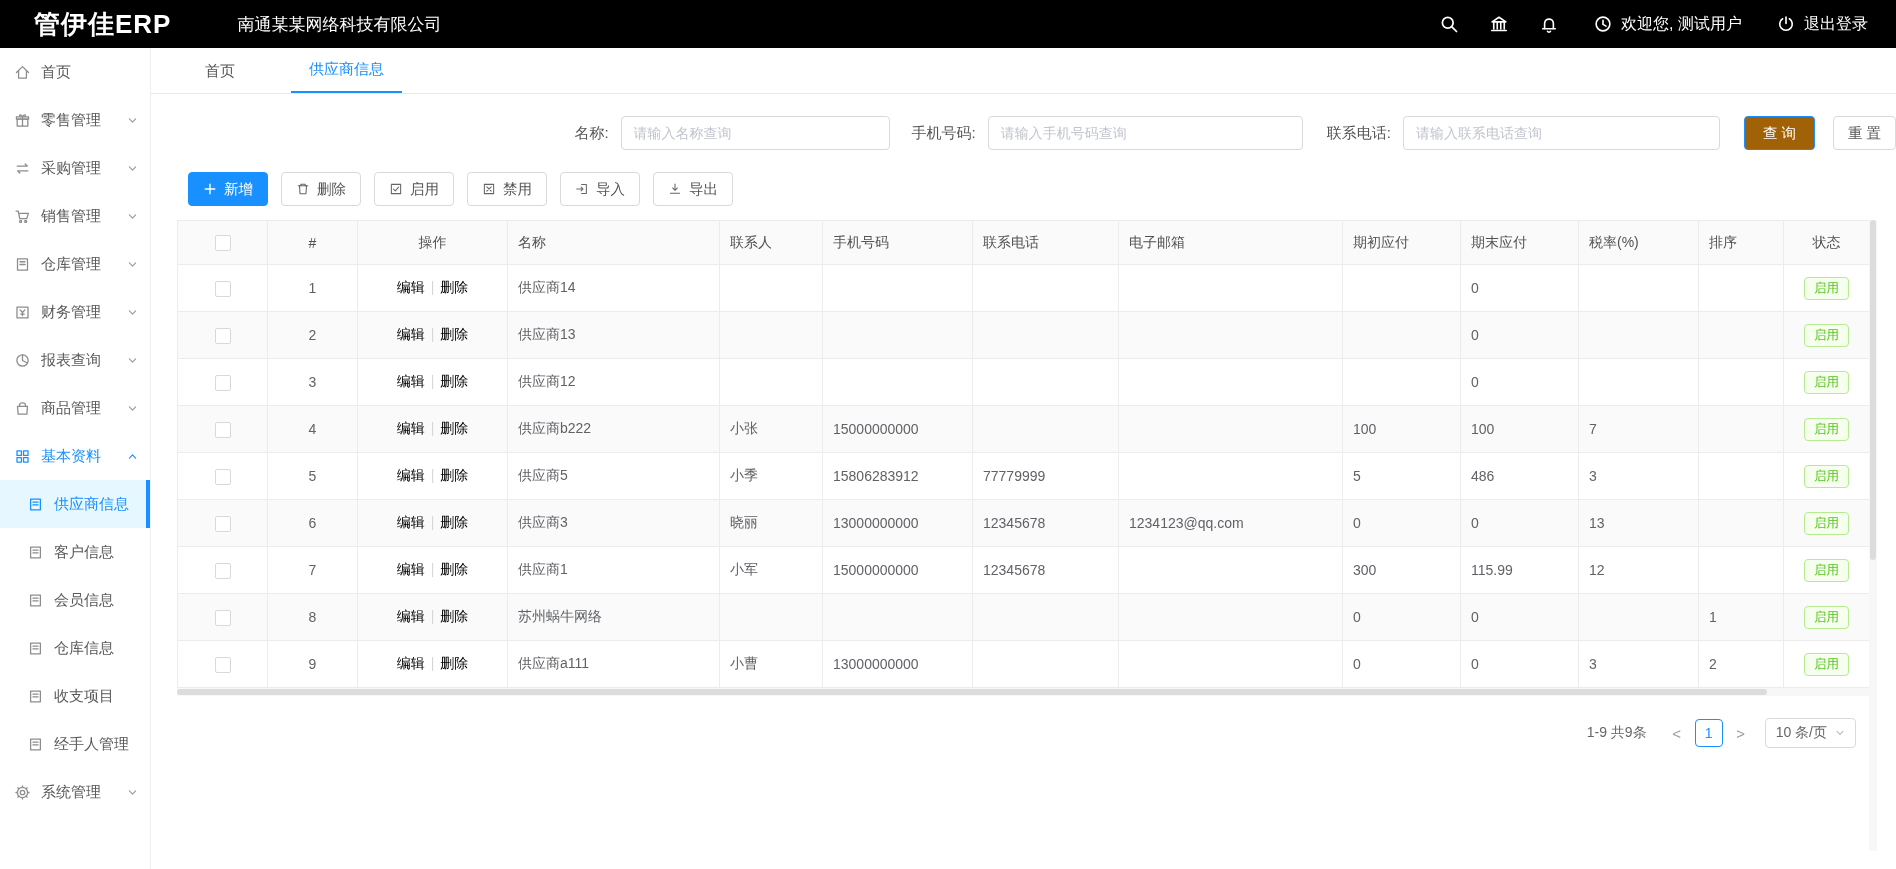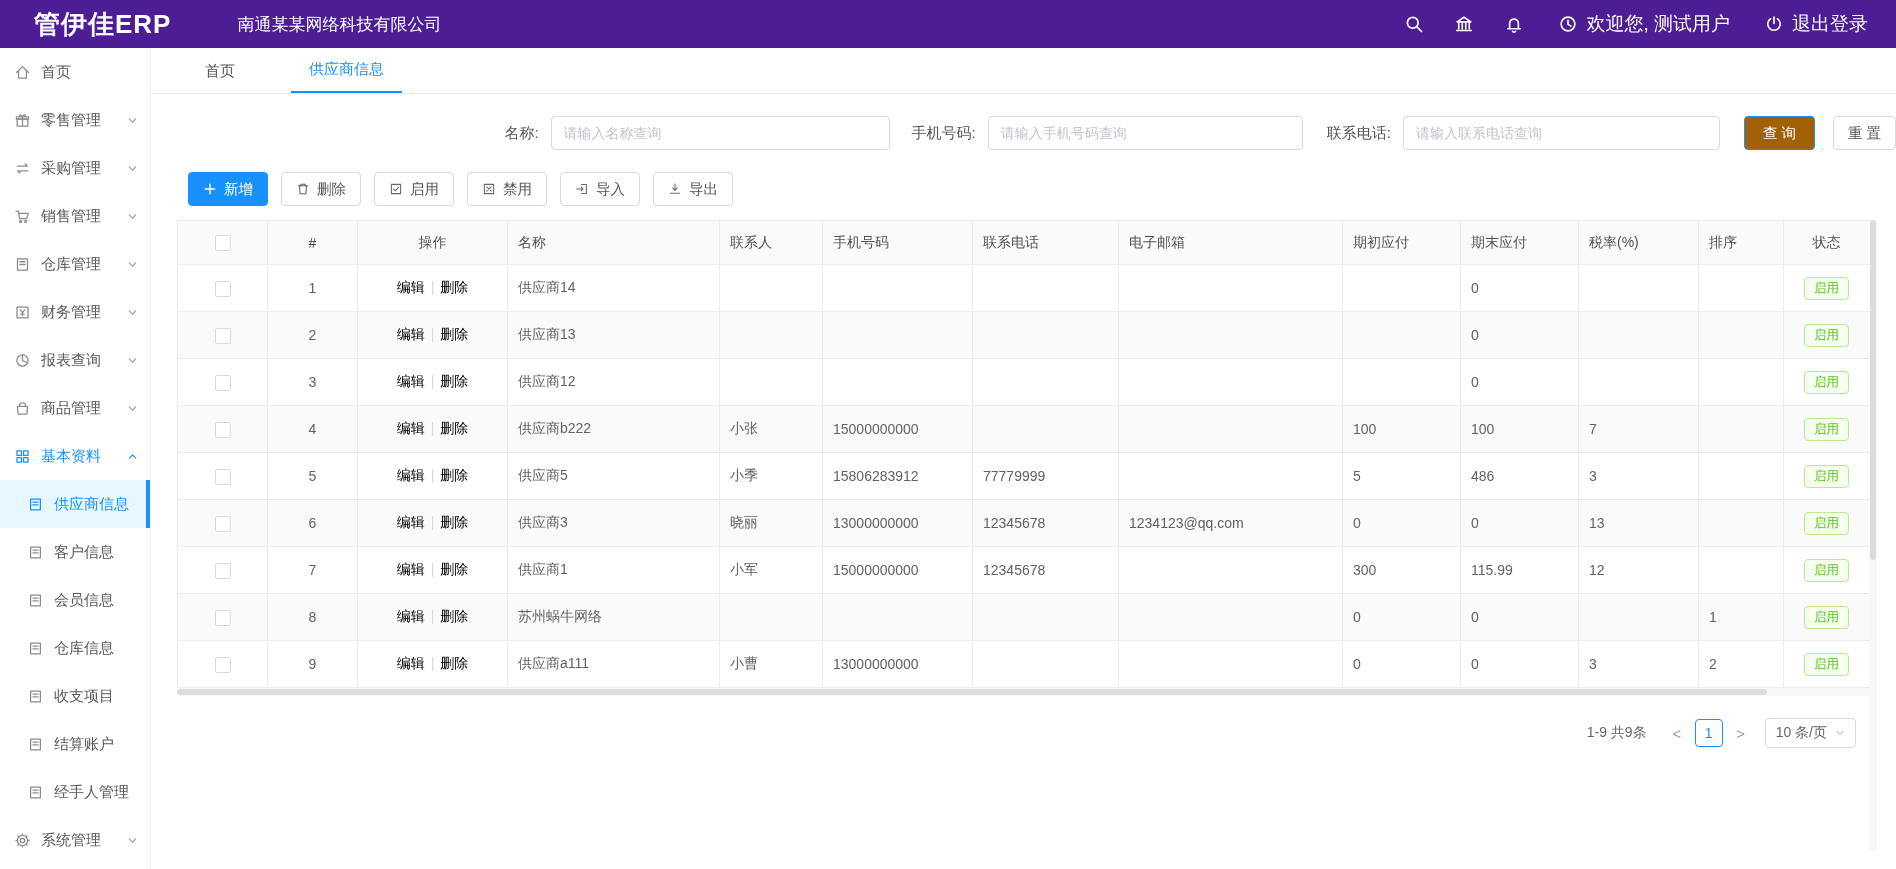--- a/index.html
+++ b/index.html
@@ -1,27 +1,27 @@
 <!DOCTYPE html>
 <html><head>
 <meta charset="utf-8">
 <style>
   * { margin:0; padding:0; box-sizing:border-box; }
   html,body { background:#fff; }
   body { font-family:"Liberation Sans","DejaVu Sans",sans-serif; color:#333; }
   .app { position:relative; width:1896px; height:869px; overflow:hidden; background:#fff; }
 
   
-  .topbar { position:absolute; top:0; left:0; width:1896px; height:48px; background:#4c1d95; display:flex; align-items:center; }
+  .topbar { position:absolute; top:0; left:0; width:1896px; height:48px; background:#000000; display:flex; align-items:center; }
   .logo { color:#fff; font-size:26px; font-weight:bold; margin-left:34px; letter-spacing:1px; }
   .company { color:#fff; font-size:17px; margin-left:66px; }
   .topbar-right { margin-left:auto; display:flex; align-items:center; margin-right:28px; }
   .top-icon { width:20px; height:20px; margin-left:30px; cursor:pointer; display:inline-flex; }
   .top-icon svg { width:20px; height:20px; }
-  .top-user, .top-logout { display:flex; align-items:center; color:#fff; font-size:19px; margin-left:34px; cursor:pointer; }
+  .top-user, .top-logout { display:flex; align-items:center; color:#fff; font-size:16px; margin-left:34px; cursor:pointer; }
   .top-user .top-icon, .top-logout .top-icon { margin-left:0; margin-right:8px; }
 
   
   .sidebar { position:absolute; top:48px; left:0; width:151px; height:821px; background:#fff; border-right:1px solid #eee; overflow:hidden; }
   .side-item { height:48px; display:flex; align-items:center; padding-left:14px; font-size:15px; color:#595959; cursor:pointer; position:relative; }
   .side-item .icon { width:17px; height:17px; margin-right:10px; display:inline-flex; flex:none; }
   .side-item .icon svg { width:17px; height:17px; }
   .side-item .chev { margin-left:auto; margin-right:12px; display:inline-flex; }
   .side-item .chev svg { width:11px; height:11px; }
   .side-item.sub { padding-left:27px; }
@@ -297,29 +297,20 @@
         </span>
         <span class="label">收支项目</span>
       </div>
       <div class="side-item sub">
         <span class="icon">
           <svg viewBox="0 0 16 16" fill="none" stroke="#8c8c8c" stroke-width="1.2" stroke-linecap="round" stroke-linejoin="round">
             <rect x="3.4" y="3" width="9.2" height="10"></rect>
             <path d="M5.6 5.8 H10.4 M5.6 8.4 H10.4"></path>
           </svg>
         </span>
-        <span class="label">结算账户</span>
-      </div>
-      <div class="side-item sub">
-        <span class="icon">
-          <svg viewBox="0 0 16 16" fill="none" stroke="#8c8c8c" stroke-width="1.2" stroke-linecap="round" stroke-linejoin="round">
-            <rect x="3.4" y="3" width="9.2" height="10"></rect>
-            <path d="M5.6 5.8 H10.4 M5.6 8.4 H10.4"></path>
-          </svg>
-        </span>
         <span class="label">经手人管理</span>
       </div>
       <div class="side-item">
         <span class="icon">
           <svg viewBox="0 0 16 16" fill="none" stroke="#8c8c8c" stroke-width="1.2" stroke-linecap="round" stroke-linejoin="round">
             <circle cx="8" cy="8" r="2.1"></circle>
             <circle cx="8" cy="8" r="4.8"></circle>
             <path d="M8 1.8 V3.2 M8 12.8 V14.2 M1.8 8 H3.2 M12.8 8 H14.2 M3.6 3.6 L4.6 4.6 M11.4 11.4 L12.4 12.4 M12.4 3.6 L11.4 4.6 M4.6 11.4 L3.6 12.4"></path>
           </svg>
         </span>
@@ -334,21 +325,21 @@
 
   <div class="main">
 
     <div class="tabbar">
       <div class="tab">首页</div>
       <div class="tab active">供应商信息</div>
     </div>
 
     <div class="filters">
       <span class="f-label">名称:</span>
-      <input class="f-input" style="width: 339px; margin-left: 12px;" placeholder="请输入名称查询">
+      <input class="f-input" style="width: 269px; margin-left: 12px;" placeholder="请输入名称查询">
       <span class="f-label" style="margin-left:22px;">手机号码:</span>
       <input class="f-input" style="width: 315px; margin-left: 12px;" placeholder="请输入手机号码查询">
       <span class="f-label" style="margin-left:24px;">联系电话:</span>
       <input class="f-input" style="width: 317px; margin-left: 12px;" placeholder="请输入联系电话查询">
       <button class="btn btn-primary" style="margin-left:24px;padding:0 18px;">查 询</button>
       <button class="btn" style="margin-left:18px;padding:0 14px;">重 置</button>
     </div>
 
     <div class="toolbar">
       <button class="tbtn tbtn-primary">

